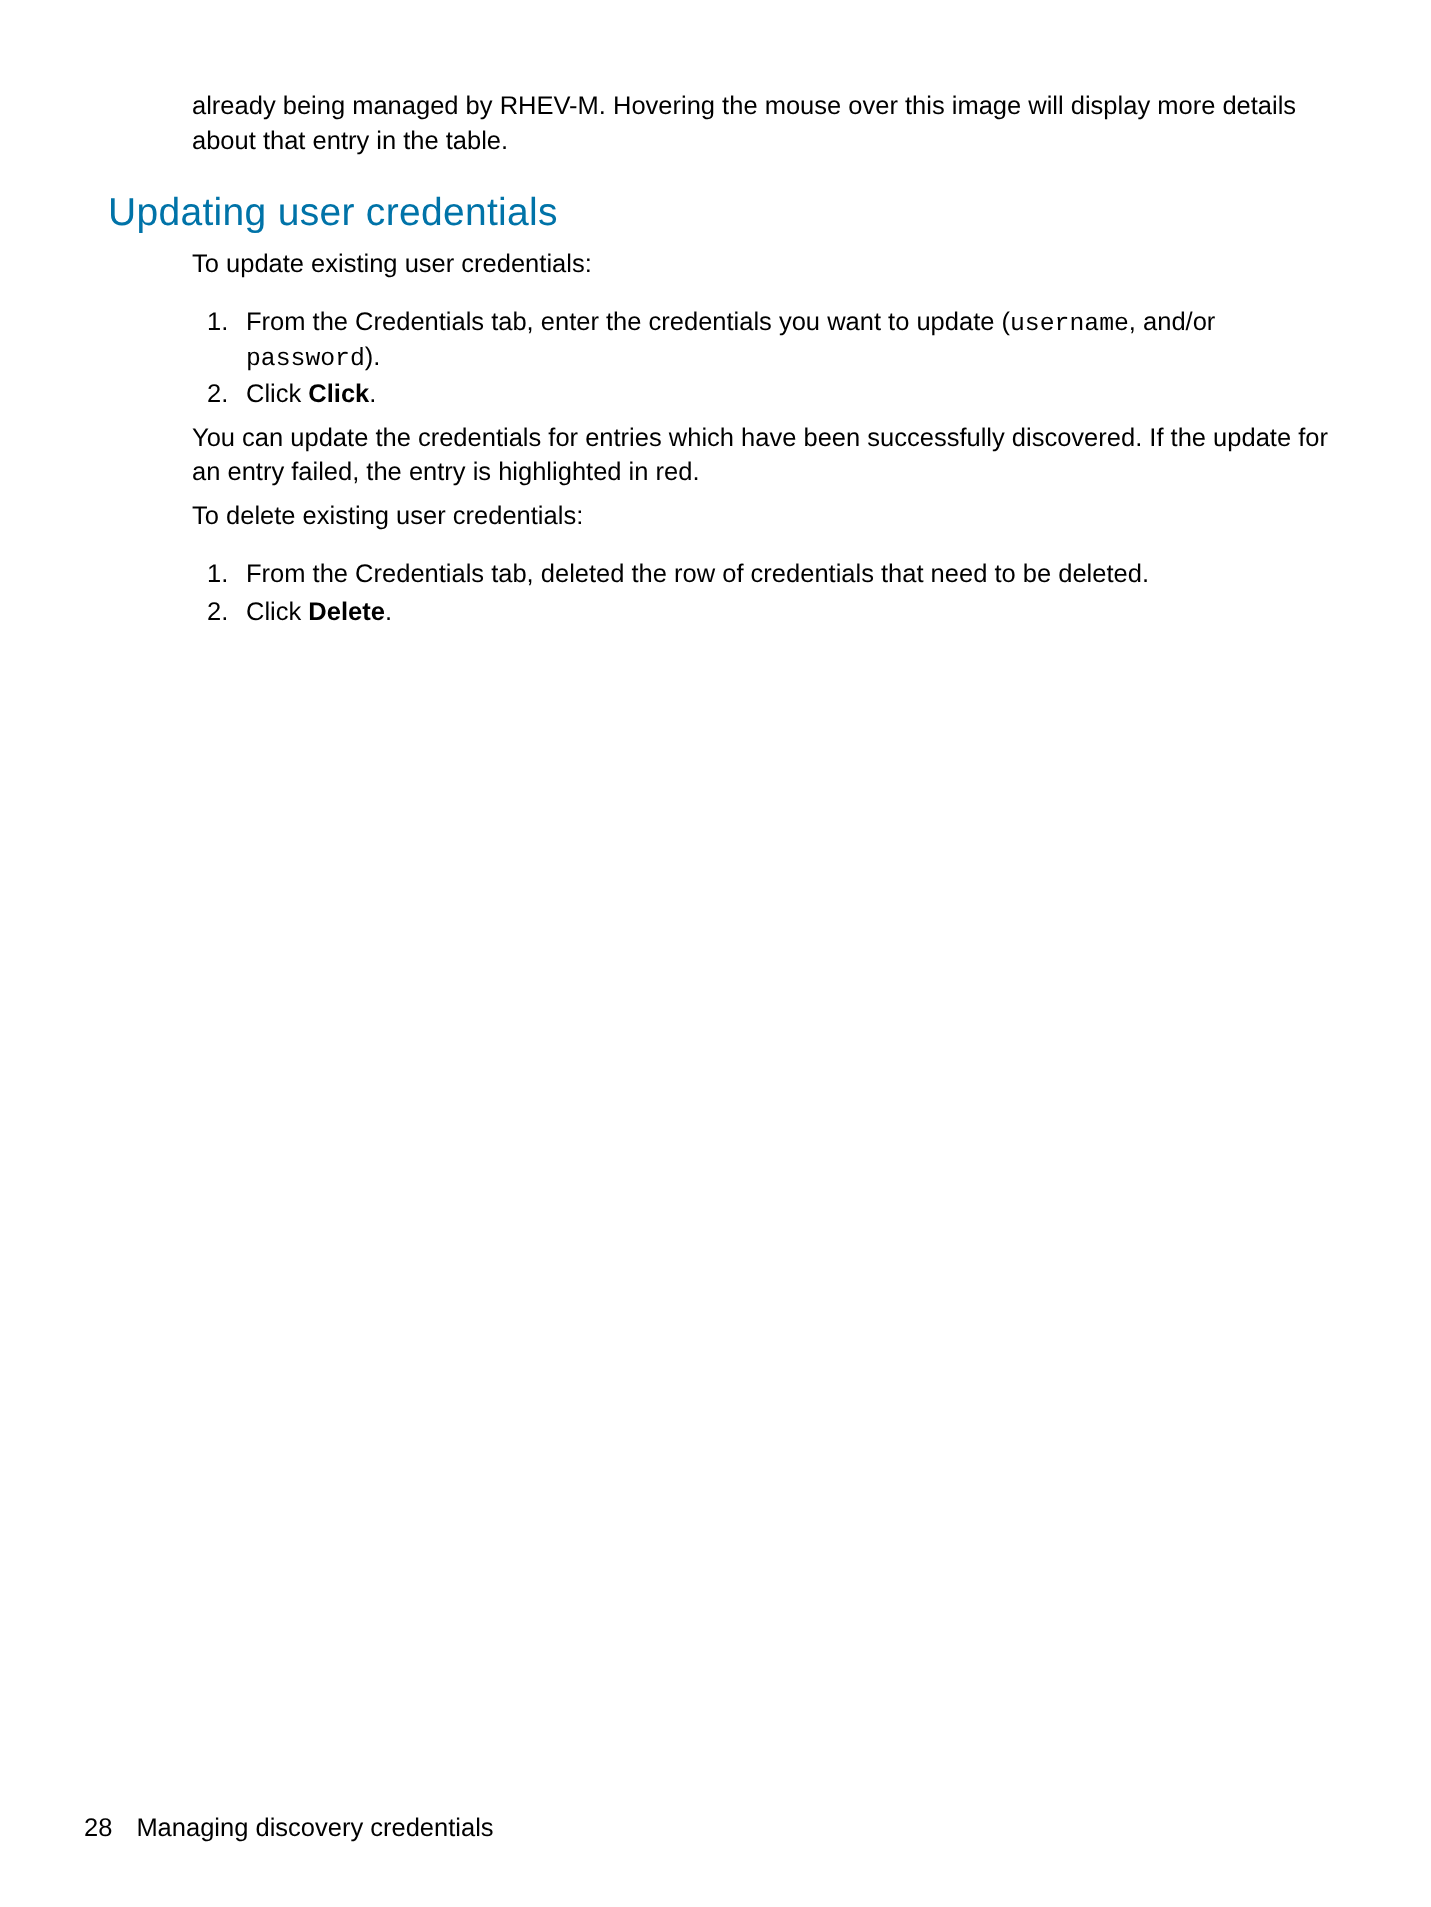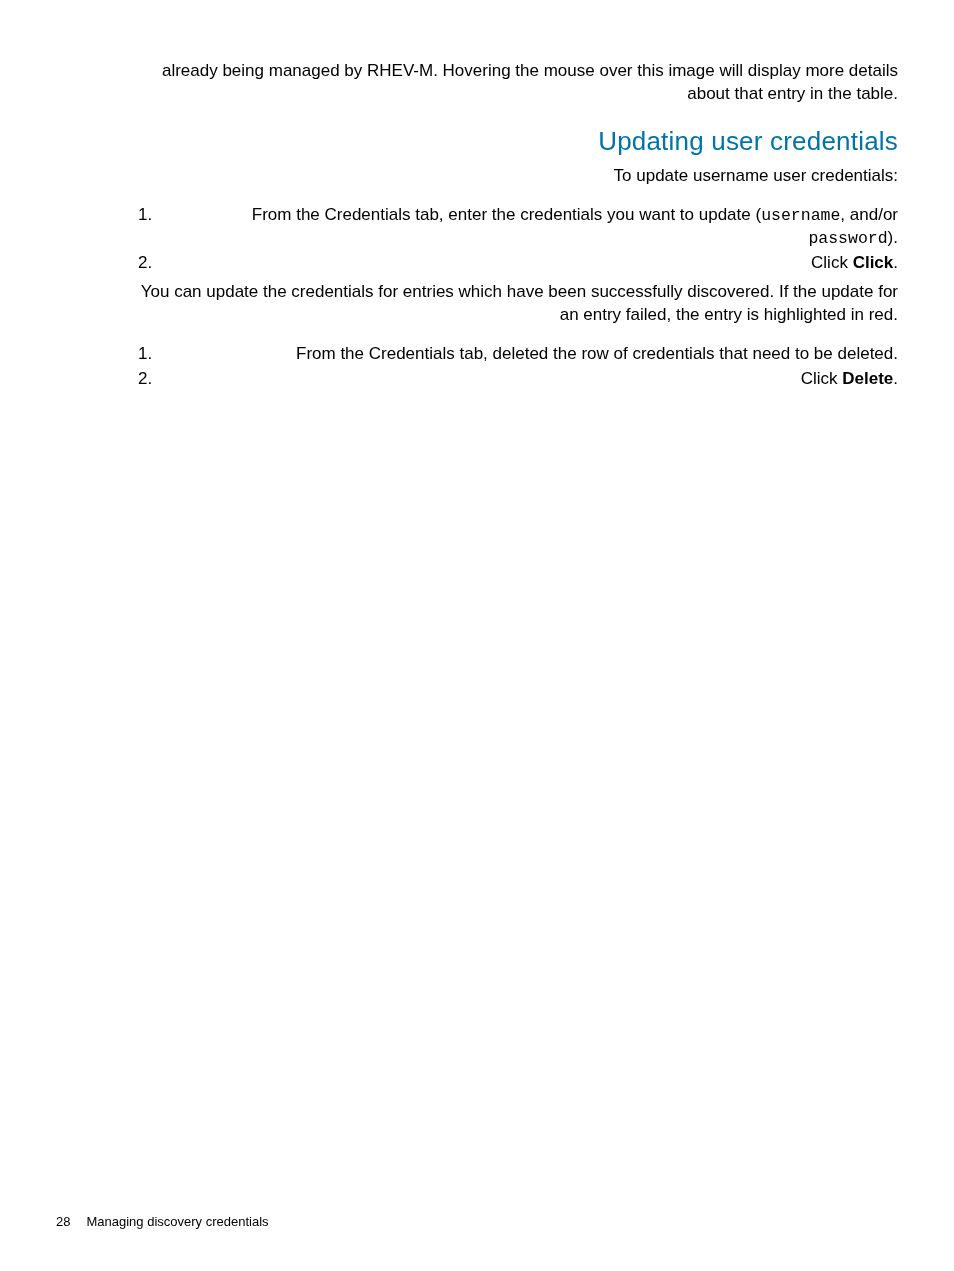--- a/index.html
+++ b/index.html
@@ -16,21 +16,20 @@
       line-height: 1.35;
     }
     .page {
       position: relative;
       width: 954px;
       height: 1271px;
       padding: 56px 56px 40px 56px;
     }
     .content {
       padding-left: 0;
-      text-align: right;
     }
     .body-block {
       margin-left: 72px;
       margin-right: 0;
     }
     h2 {
       font-family: "Futura", "Trebuchet MS", Arial, sans-serif;
       font-weight: 400;
       color: #0073a8;
       font-size: 26px;
@@ -62,56 +61,57 @@
       font-family: "Courier New", Courier, monospace;
       font-size: 16.5px;
     }
     .bold {
       font-weight: 700;
     }
     .footer {
       position: absolute;
       left: 56px;
       bottom: 40px;
-      font-size: 13px;
+      font-size: 17px;
       color: #000;
     }
     .footer .pagenum {
       margin-right: 16px;
     }
   </style>
 </head>
 <body>
 
 <div class="page">
   <div class="content">
 
     <div class="body-block">
       <p>already being managed by RHEV-M. Hovering the mouse over this image will display more details about that entry in the table.</p>
     </div>
 
     <h2>Updating user credentials</h2>
 
     <div class="body-block">
-      <p>To update username user credentials:</p>
+      <p>To update existing user credentials:</p>
 
       <ol>
         <li>
           <span>From the Credentials tab, enter the credentials you want to update (</span><span class="mono">username</span><span>, and/or </span><span class="mono">password</span><span>).</span>
         </li>
         <li>
           <span>Click </span><span class="bold">Click</span><span>.</span>
         </li>
       </ol>
 
       <p>You can update the credentials for entries which have been successfully discovered. If the update for an entry failed, the entry is highlighted in red.</p>
     </div>
 
 
     <div class="body-block">
+      <p>To delete existing user credentials:</p>
 
       <ol>
         <li>From the Credentials tab, deleted the row of credentials that need to be deleted.</li>
         <li>
           <span>Click </span><span class="bold">Delete</span><span>.</span>
         </li>
       </ol>
     </div>
 
   </div>

